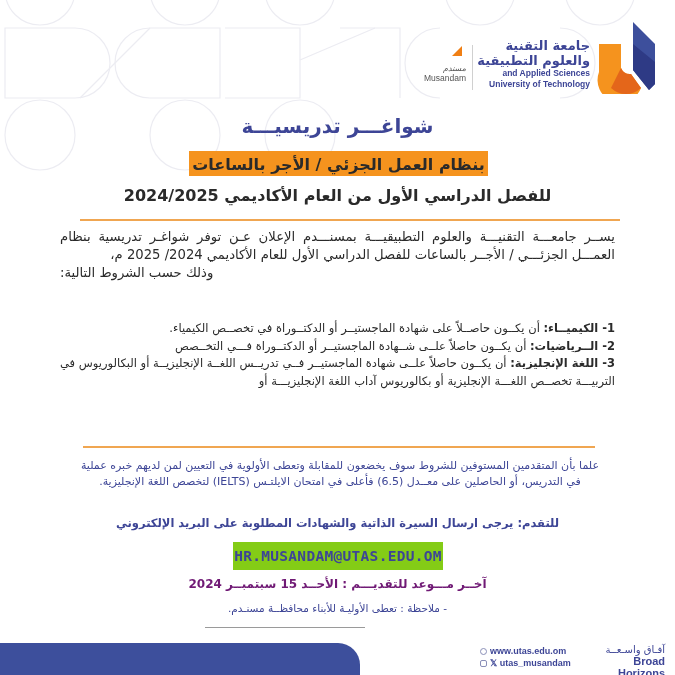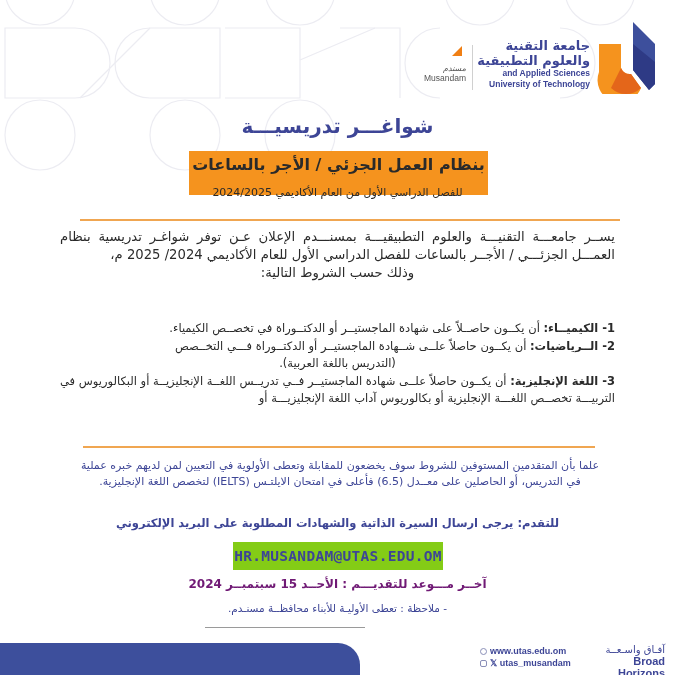--- a/index.html
+++ b/index.html
@@ -14,31 +14,31 @@
   .uni-ar { font-size: 13px; color: #3d4596; line-height: 15px; direction: rtl; font-weight: bold; }
   .uni-en { font-size: 8.5px; color: #3d4596; line-height: 11px; font-family: "Liberation Sans", sans-serif; font-weight: bold; }
   .divider-v { left: 472px; top: 45px; width: 1px; height: 45px; background: #d0d0d0; }
   .campus { left: 408px; top: 46px; width: 58px; text-align: right; }
   .campus-tri { width: 0; height: 0; border-left: 10px solid transparent; border-bottom: 10px solid #f07f14; margin-left: auto; margin-right: 4px; }
   .campus-ar { font-size: 8px; color: #555; margin-top: 8px; direction: rtl; font-style: italic; }
   .campus-en { font-size: 8.5px; color: #555; font-family: "Liberation Sans", sans-serif; }
 
   
   .title { left: 0; width: 675px; top: 114px; text-align: center; font-size: 20px; font-weight: bold; color: #3d4596; direction: rtl; }
-  .subtitle-box { left: 189px; top: 151px; width: 299px; height: 44px; background: #f5931e; text-align: center; font-size: 16px; font-weight: bold; color: #2a2a2a; line-height: 28px; direction: rtl; }
-  .semester { left: 0; width: 675px; top: 186px; text-align: center; font-size: 11px; font-weight: normal; color: #2a2a2a; direction: rtl; }
+  .subtitle-box { left: 189px; top: 151px; width: 299px; height: 25px; background: #f5931e; text-align: center; font-size: 16px; font-weight: bold; color: #2a2a2a; line-height: 28px; direction: rtl; }
+  .semester { left: 0; width: 675px; top: 186px; text-align: center; font-size: 16px; font-weight: bold; color: #2a2a2a; direction: rtl; }
 
   .hr-orange { height: 2px; background: #f0a651; }
   .hr1 { left: 80px; top: 219px; width: 540px; }
   .hr2 { left: 83px; top: 446px; width: 512px; }
   .hr-gray { left: 205px; top: 627px; width: 160px; height: 1px; background: #9a9a9a; }
 
   .intro { left: 60px; width: 555px; top: 228px; text-align: center; direction: rtl; font-size: 13.2px; line-height: 18px; color: #2a2a2a; }
   .intro p.j { text-align: justify; text-align-last: right; }
-  .intro p.c { text-align: center; }
+  .intro p.c { text-align: left; }
 
   .conds { left: 60px; width: 555px; top: 320px; direction: rtl; font-size: 11.5px; line-height: 17.5px; color: #2a2a2a; }
   .conds p { text-align: justify; text-align-last: right; }
   .conds p.c { text-align: center; text-align-last: center; }
   .conds b { font-weight: bold; }
 
   .note { left: 80px; width: 520px; top: 458px; direction: rtl; font-size: 11px; line-height: 16px; color: #3d4596; text-align: center; }
   .apply { left: 0; width: 675px; top: 516px; text-align: center; direction: rtl; font-size: 11.5px; font-weight: bold; color: #3d4596; }
   .email-box { left: 233px; top: 542px; width: 210px; height: 28px; background: #84cc16; text-align: center; line-height: 28px; font-size: 14.5px; font-weight: bold; color: #3d4596; font-family: "DejaVu Sans Mono", monospace; letter-spacing: 0.3px; }
   .deadline { left: 0; width: 675px; top: 577px; text-align: center; direction: rtl; font-size: 12px; font-weight: bold; color: #701a75; }
@@ -104,21 +104,20 @@
 <div class="abs hr-orange hr1"></div>
 
 <div class="abs intro">
   <p class="j">يســر جامعـــة التقنيـــة والعلوم التطبيقيـــة بمسنـــدم الإعلان عـن توفر شواغـر تدريسية بنظام العمـــل الجزئـــي / الأجــر بالساعات للفصل الدراسي الأول للعام الأكاديمي 2024/ 2025 م،</p>
   <p class="c">وذلك حسب الشروط التالية:</p>
 </div>
 
 <div class="abs conds">
   <p><b>1- الكيميــاء:</b><span> أن يكــون حاصــلاً على شهادة الماجستيــر أو الدكتــوراة في تخصــص الكيمياء.</span></p>
   <p><b>2- الــرياضيات:</b><span> أن يكــون حاصلاً علــى شــهادة الماجستيــر أو الدكتــوراة فـــي التخــصص</span></p>
-  <p class="c">(التدريس باللغة العربية).</p>
   <p><b>3- اللغة الإنجليزية:</b><span> أن يكــون حاصلاً علــى شهادة الماجستيــر فــي تدريــس اللغــة الإنجليزيــة أو البكالوريوس في التربيـــة تخصــص اللغـــة الإنجليزية أو بكالوريوس آداب اللغة الإنجليزيـــة أو</span></p>
 </div>
 
 <div class="abs hr-orange hr2"></div>
 
 <div class="abs note">علما بأن المتقدمين المستوفين للشروط سوف يخضعون للمقابلة وتعطى الأولوية في التعيين لمن لديهم خبره عملية في التدريس، أو الحاصلين على معــدل (6.5) فأعلى في امتحان الايلتـس (IELTS) لتخصص اللغة الإنجليزية.</div>
 <div class="abs apply">للتقدم: يرجى ارسال السيرة الذاتية والشهادات المطلوبة على البريد الإلكتروني</div>
 <div class="abs email-box">HR.MUSANDAM@UTAS.EDU.OM</div>
 <div class="abs deadline">آخــر مـــوعد للتقديـــم : الأحــد 15 سبتمبــر 2024</div>
 <div class="abs remark">- ملاحظة : تعطى الأوليـة للأبناء محافظــة مسنـدم.</div>

